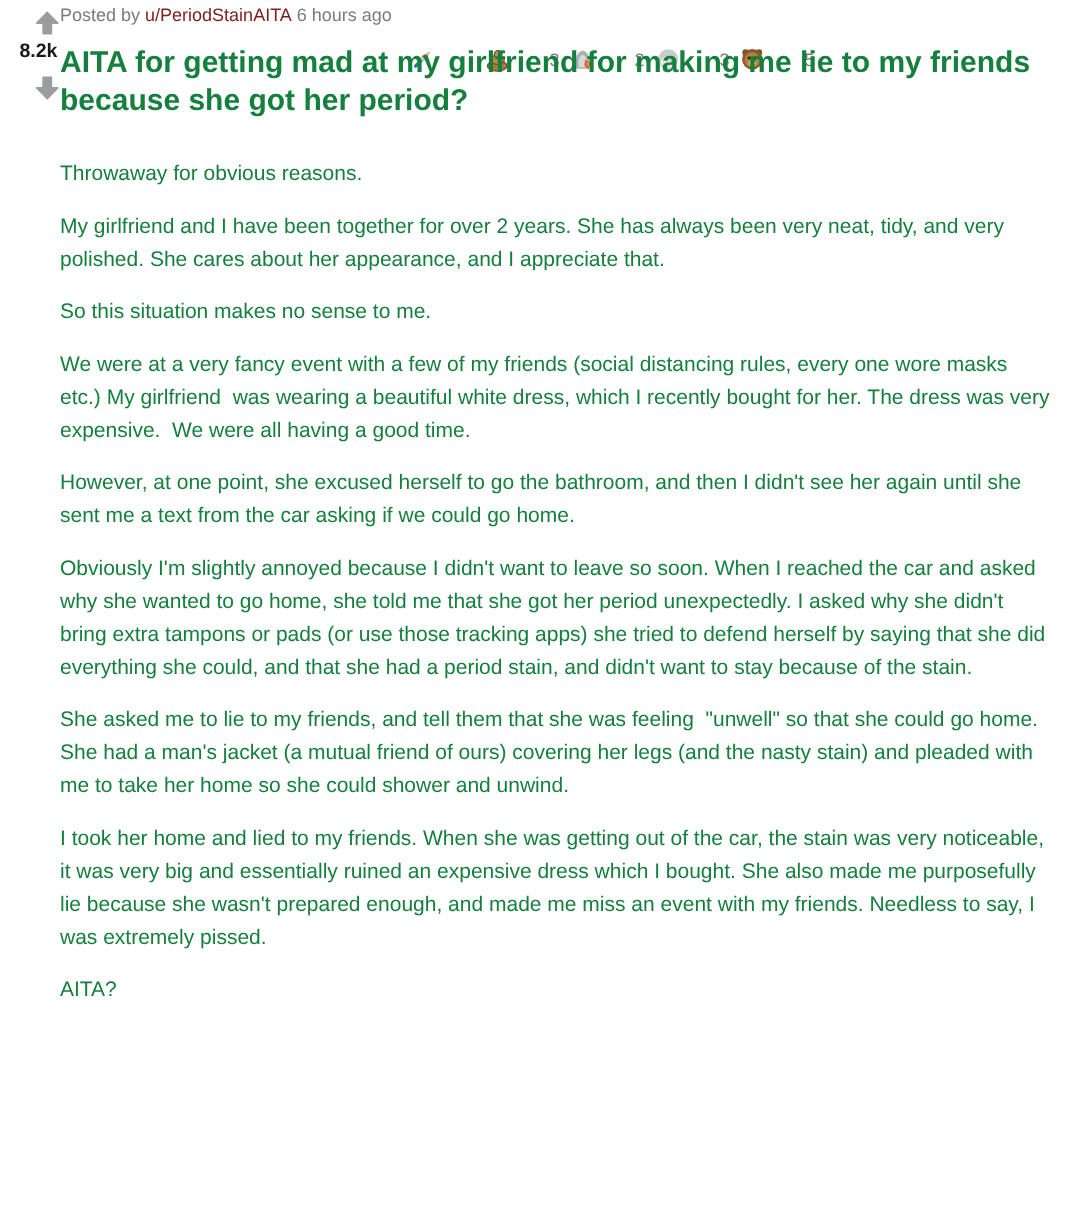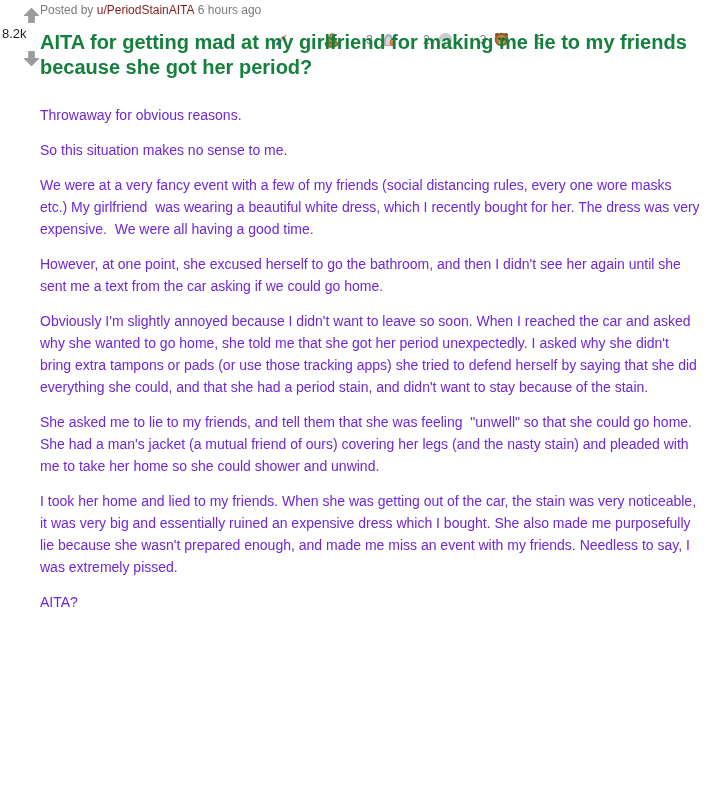--- a/index.html
+++ b/index.html
@@ -9,42 +9,42 @@
     -webkit-font-smoothing:antialiased;
   }
   .post { position:relative; width:720px; height:810px; background:#ffffff; }
 
   
   .vote-col { position:absolute; left:0; top:0; width:40px; height:200px; }
   .vote-btn { position:absolute; width:17px; height:17px; cursor:pointer; background:none; border:none; padding:0; }
   .vote-up   { left:23px; top:7px; }
   .vote-down { left:23px; top:50px; }
   .vote-score {
-    position:absolute; left:2px; top:26px; width:30px;
-    font-size:13px; font-weight:normal; color:#1a1a1b; letter-spacing:0;
+    position:absolute; left:13px; top:26px; width:30px;
+    font-size:13px; font-weight:bold; color:#1a1a1b; letter-spacing:0;
   }
 
   
   .content { position:absolute; left:40px; top:0; width:662px; }
   .meta-row { display:flex; align-items:flex-start; height:20px; margin-top:3px;
               font-size:12px; color:#787c7e; white-space:pre; }
   .meta-row .meta-user { color:#7f1d1d; cursor:pointer; }
   .awards { display:flex; align-items:center; margin-left:12px; }
   .award { display:flex; align-items:center; margin-right:7px; cursor:pointer; }
   .award svg { display:block; }
   .award-count { font-size:12px; color:#787c7e; margin-left:3px; }
 
   .post-title {
     margin:7px 0 24px 0; padding-right:2px;
     font-size:20px; line-height:25px; font-weight:600; color:#15803d;
   }
 
   .post-body p {
     margin:0 0 13px 0;
-    font-size:14px; line-height:22px; color:#6d28d9;
+    font-size:14px; line-height:22px; color:#15803d;
     white-space:pre-wrap;
   }
 </style>
 </head>
 <body>
 
 <div class="post">
 
   <div class="vote-col">
     <button class="vote-btn vote-up" aria-label="upvote">
@@ -135,20 +135,21 @@
           <span class="award-count">5</span>
         </div>
 
       </div>
     </div>
 
     <h1 class="post-title">AITA for getting mad at my girlfriend for making me lie to my friends because she got her period?</h1>
 
     <div class="post-body">
       <p>Throwaway for obvious reasons.</p>
+      <p>My girlfriend and I have been together for over 2 years. She has always been very neat, tidy, and very polished. She cares about her appearance, and I appreciate that.</p>
       <p>So this situation makes no sense to me.</p>
       <p>We were at a very fancy event with a few of my friends (social distancing rules, every one wore masks etc.) My girlfriend  was wearing a beautiful white dress, which I recently bought for her. The dress was very expensive.  We were all having a good time.</p>
       <p>However, at one point, she excused herself to go the bathroom, and then I didn't see her again until she sent me a text from the car asking if we could go home.</p>
       <p>Obviously I'm slightly annoyed because I didn't want to leave so soon. When I reached the car and asked why she wanted to go home, she told me that she got her period unexpectedly. I asked why she didn't bring extra tampons or pads (or use those tracking apps) she tried to defend herself by saying that she did everything she could, and that she had a period stain, and didn't want to stay because of the stain.</p>
       <p>She asked me to lie to my friends, and tell them that she was feeling  "unwell" so that she could go home. She had a man's jacket (a mutual friend of ours) covering her legs (and the nasty stain) and pleaded with me to take her home so she could shower and unwind.</p>
       <p>I took her home and lied to my friends. When she was getting out of the car, the stain was very noticeable, it was very big and essentially ruined an expensive dress which I bought. She also made me purposefully lie because she wasn't prepared enough, and made me miss an event with my friends. Needless to say, I was extremely pissed.</p>
       <p>AITA?</p>
     </div>
 
   </div>

